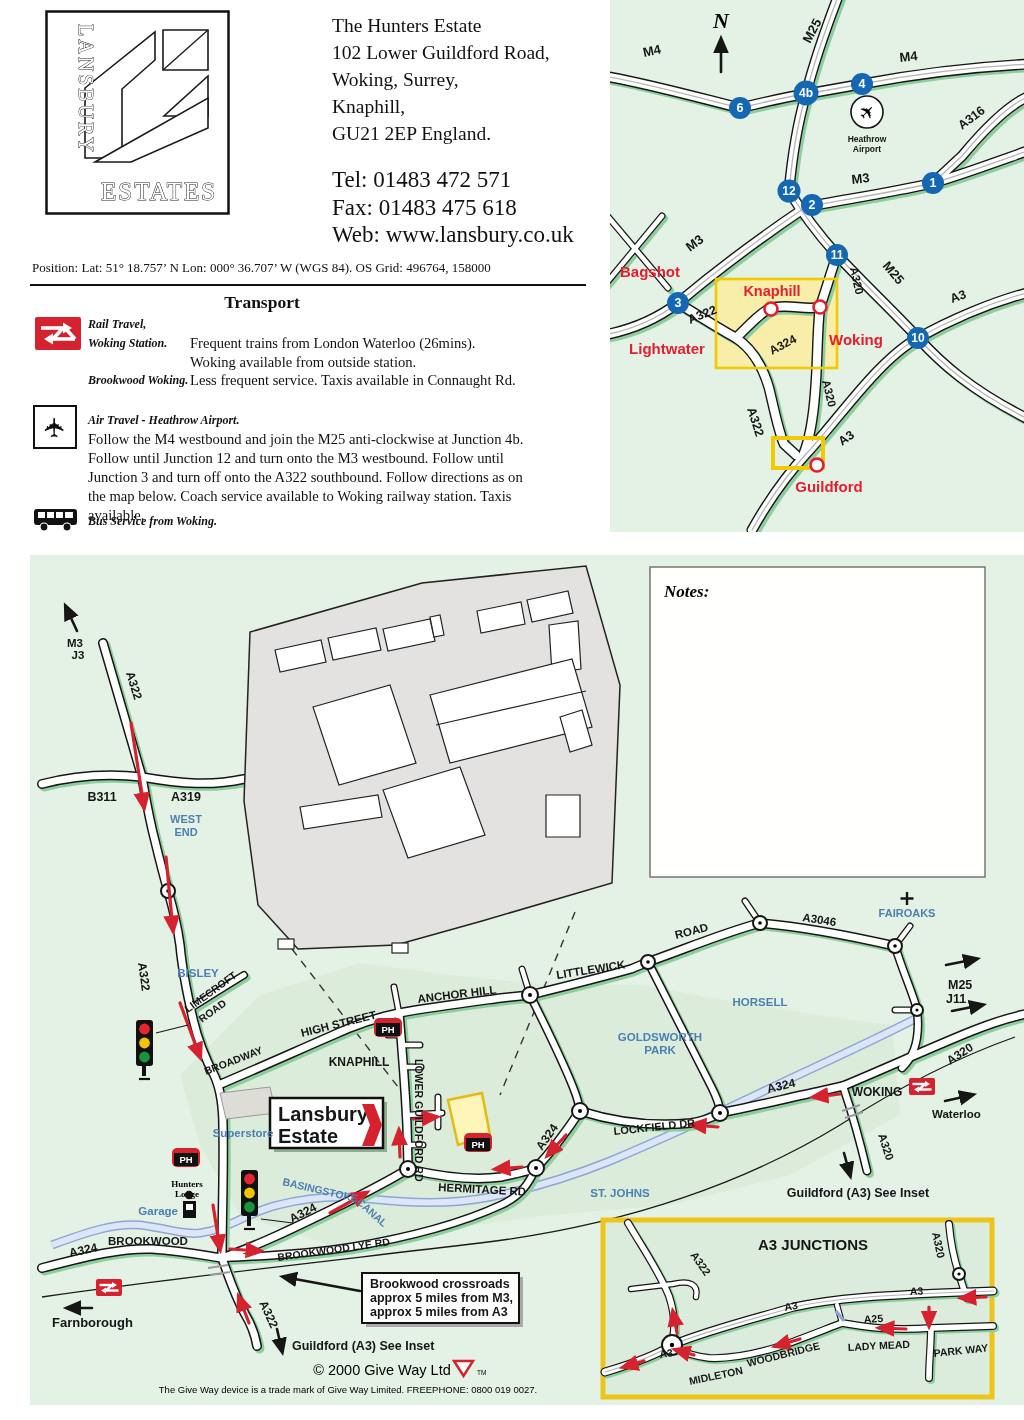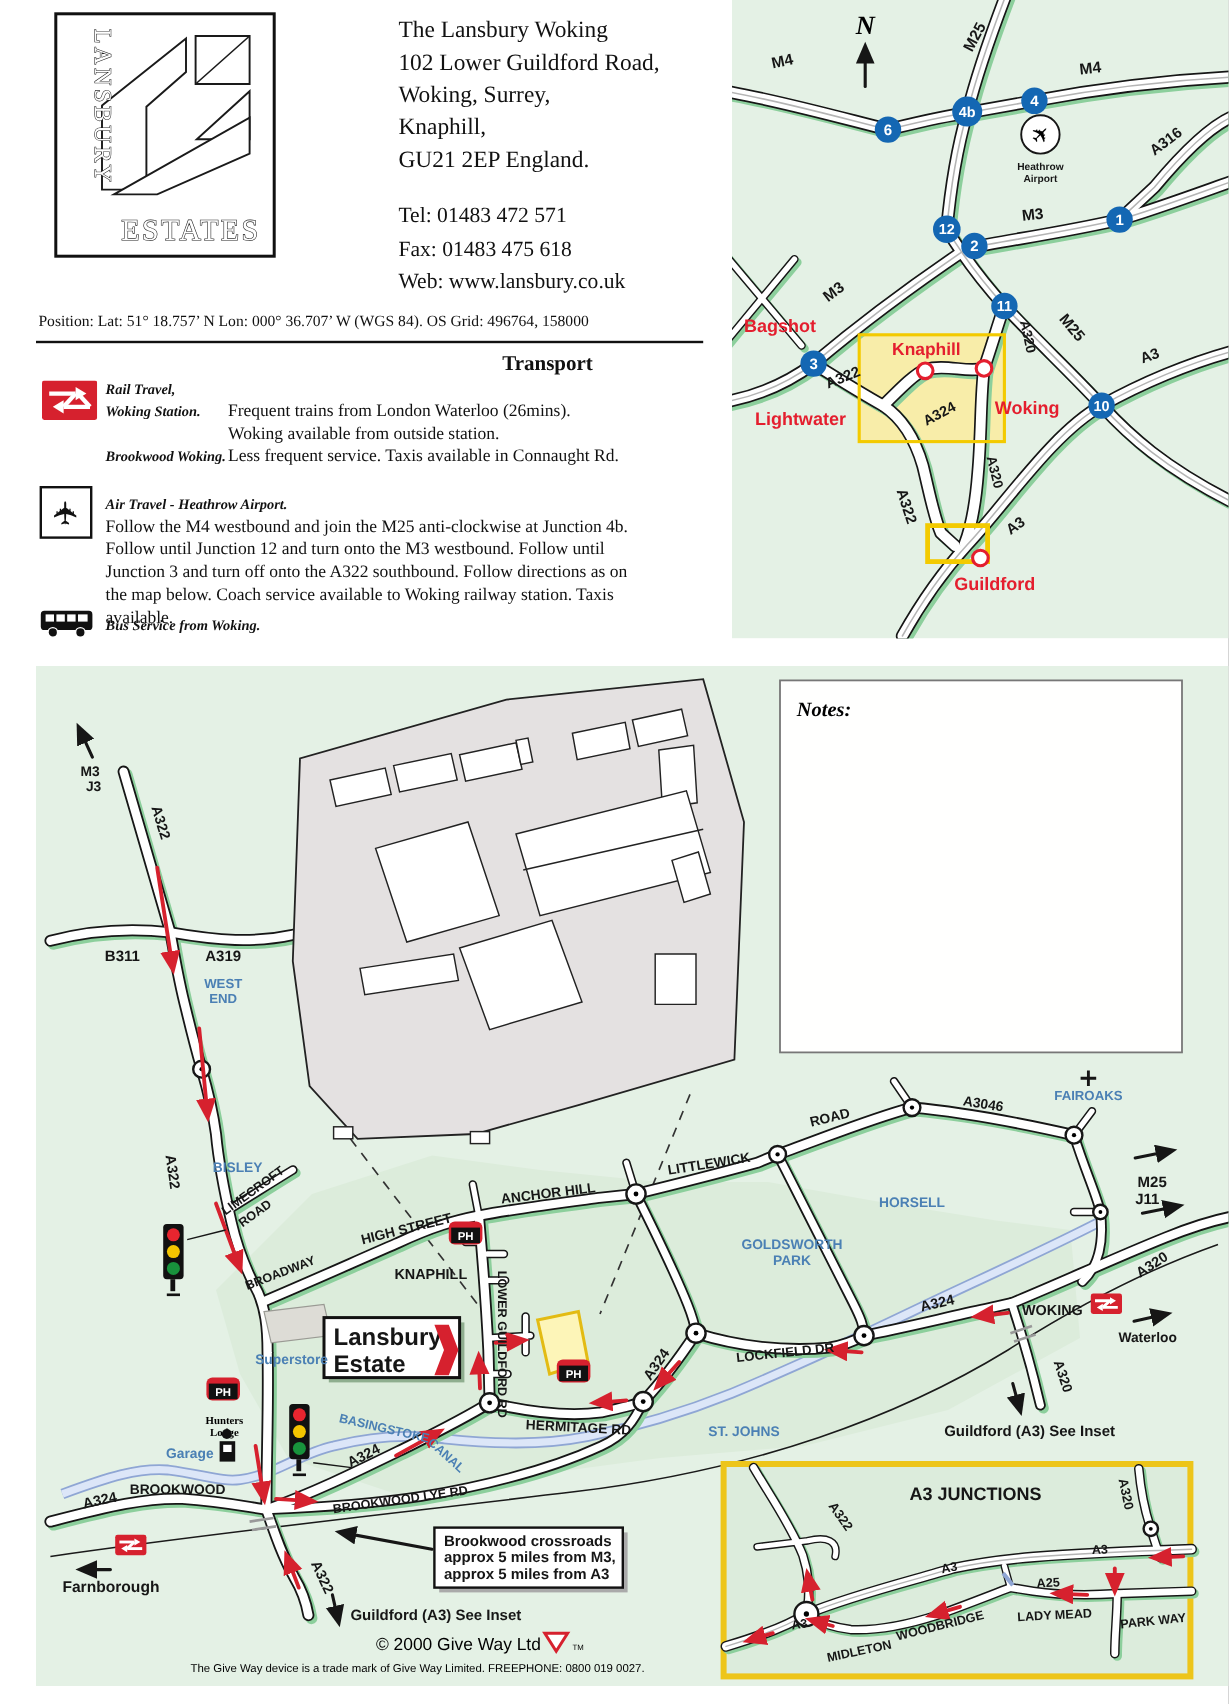--- a/index.html
+++ b/index.html
@@ -1,24 +1,24 @@
 <!DOCTYPE html>
 <html><head>
 <meta charset="utf-8">
 <style>
   html,body{margin:0;padding:0;background:#888;}
   .page{position:relative;width:1024px;height:1420px;background:#ffffff;overflow:hidden;
         font-family:"Liberation Serif",serif;color:#111;}
   .abs{position:absolute;}
   
   .addr-line{font-size:19.5px;line-height:27px;}
-  .contact-line{font-size:18px;line-height:27.5px;}
+  .contact-line{font-size:23px;line-height:27.5px;}
   .pos-line{font-size:13px;}
   .rule{background:#111;height:2px;}
-  .t-title{font-weight:bold;font-size:17.5px;text-align:right;}
+  .t-title{font-weight:bold;font-size:17.5px;text-align:center;}
   .t-head{font-weight:bold;font-style:italic;font-size:12px;line-height:19px;}
   .t-body{font-size:14.6px;line-height:19px;}
   
   svg{display:block;}
   .rd-shadow path,.rd-shadow use{fill:none;stroke:#8ccf9c;stroke-linecap:round;stroke-linejoin:round;}
   .rd-case  path,.rd-case use {fill:none;stroke:#161616;stroke-linecap:round;stroke-linejoin:round;}
   .rd-fill  path,.rd-fill use {fill:none;stroke:#ffffff;stroke-linecap:round;stroke-linejoin:round;}
   .rd-mid   path,.rd-mid use  {fill:none;stroke:#b5b5b5;stroke-linecap:round;}
   .rl{font-family:"Liberation Sans",sans-serif;font-weight:bold;fill:#161616;}
   .bl{font-family:"Liberation Sans",sans-serif;font-weight:bold;fill:#4b80b4;}
@@ -45,21 +45,21 @@
         <path d="M118,60 L163,20" stroke-width="1.3"></path>
         <path d="M163,66 L163,106 L119,106 Z"></path>
         <path d="M50,152 L163,88 L163,118 L86,152 Z"></path>
       </g>
       <text transform="translate(34,14) rotate(90)" font-family="Liberation Serif,serif" font-size="20" letter-spacing="3" fill="#fff" stroke="#222" stroke-width="0.9" style="paint-order:stroke">LANSBURY</text>
       <text x="56" y="190" font-family="Liberation Serif,serif" font-size="25" letter-spacing="2" fill="#fff" stroke="#222" stroke-width="1" style="paint-order:stroke">ESTATES</text>
     </svg>
   </div>
 
   <div class="abs" style="left:332px;top:12px;">
-    <div class="addr-line">The Lansbury Woking</div>
+    <div class="addr-line">The Hunters Estate</div>
     <div class="addr-line">102 Lower Guildford Road,</div>
     <div class="addr-line">Woking, Surrey,</div>
     <div class="addr-line">Knaphill,</div>
     <div class="addr-line">GU21 2EP  England.</div>
   </div>
   <div class="abs" style="left:332px;top:166px;">
     <div class="contact-line">Tel:  01483 472 571</div>
     <div class="contact-line">Fax:  01483 475 618</div>
     <div class="contact-line">Web: www.lansbury.co.uk</div>
   </div>

